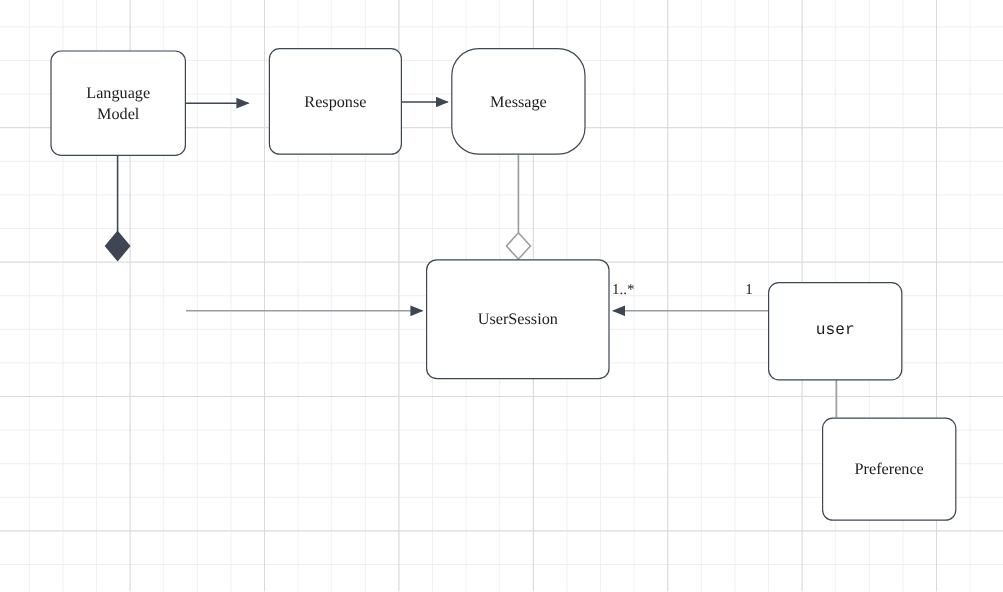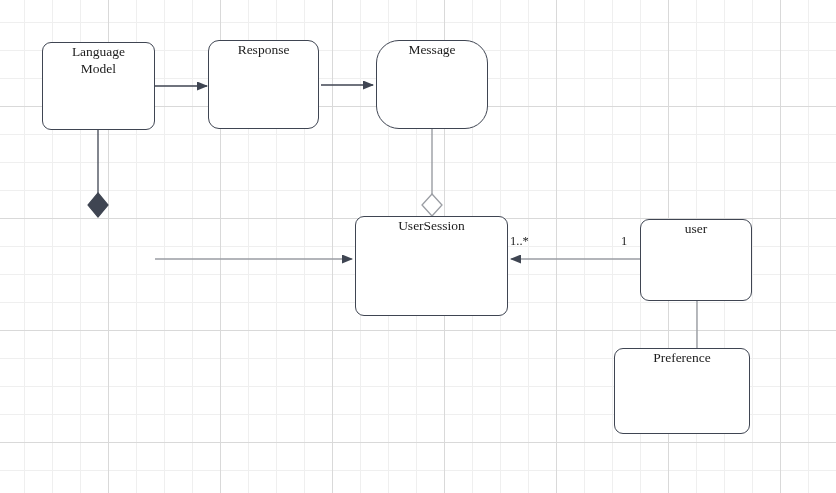--- a/index.html
+++ b/index.html
@@ -31,20 +31,21 @@
     height: 493px;
     pointer-events: none;
   }
   .node {
     position: absolute;
     box-sizing: border-box;
     background: #ffffff;
     border: 1.6px solid #3f4552;
     border-radius: 9px;
     display: flex;
+    align-items: center;
     justify-content: center;
     text-align: center;
     color: #1c1c1c;
     font-size: 13.5px;
     line-height: 1.28;
     z-index: 2;
   }
   .node-label {
     display: block;
     white-space: pre-line;
@@ -103,38 +104,38 @@
     <g>
       <line x1="697" y1="301" x2="697" y2="348" stroke="#9a9da3" stroke-width="1.4"></line>
     </g>
   </svg>
 
   <div class="node" style="left:42px; top:42px; width:113px; height:88px;">
     <span class="node-label">Language
 Model</span>
   </div>
 
-  <div class="node" style="left:208px; top:40px; width:111px; height:89px;border-radius:11px;">
+  <div class="node" style="left:224px; top:40px; width:111px; height:89px;">
     <span class="node-label">Response</span>
   </div>
 
   <div class="node" style="left:376px; top:40px; width:112px; height:89px;border-radius:23px;">
     <span class="node-label">Message</span>
   </div>
 
 
   <div class="node" style="left:355px; top:216px; width:153px; height:100px;">
     <span class="node-label">UserSession</span>
   </div>
 
-  <div class="node" style="left:640px; top:219px; width:112px; height:82px;">
+  <div class="node" style="left:640px; top:235px; width:112px; height:82px;font-family:Liberation Mono, monospace;">
     <span class="node-label">user</span>
   </div>
 
-  <div class="node" style="left:614px; top:348px; width:136px; height:86px;">
+  <div class="node" style="left:685px; top:348px; width:112px; height:86px;">
     <span class="node-label">Preference</span>
   </div>
 
   <span class="edge-label" style="left:510px; top:234px;">1..*</span>
 
   <span class="edge-label" style="left:621px; top:234px;">1</span>
 
 </div>
 
 </body></html>

